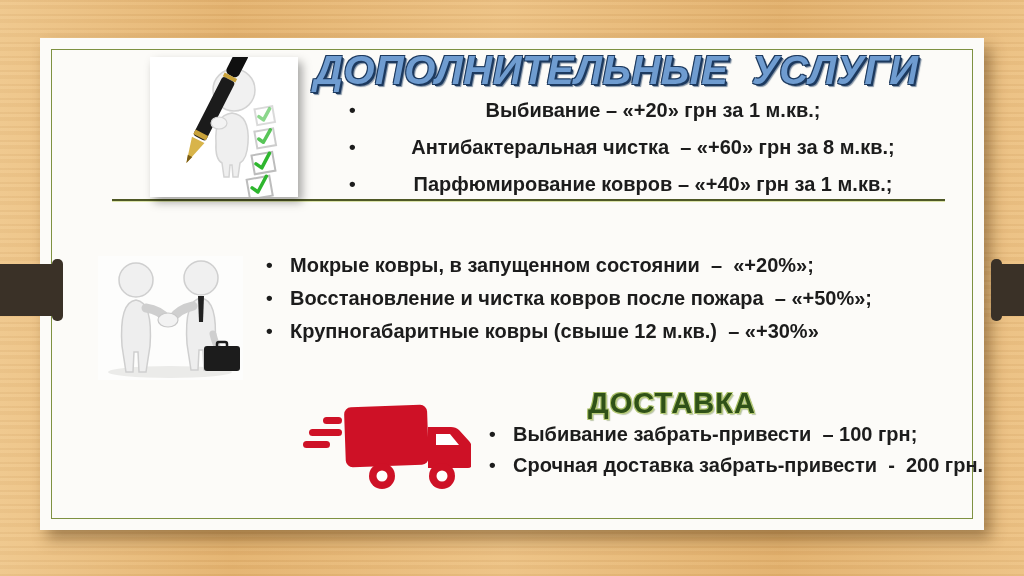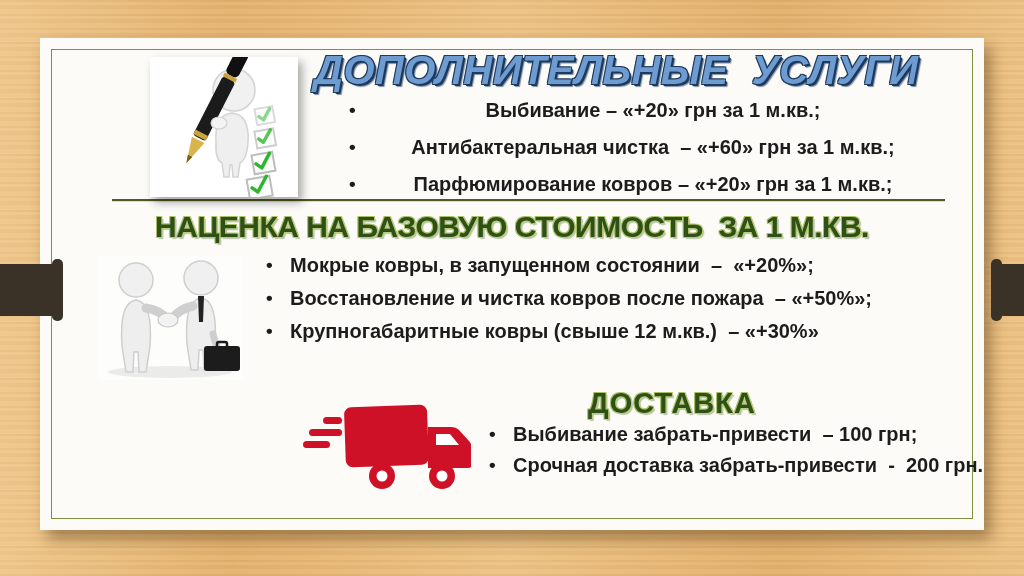--- a/index.html
+++ b/index.html
@@ -116,27 +116,26 @@
         <rect x="52" y="78" width="14" height="5" fill="#c9a23a"></rect>
         <polygon points="52,86 66,86 59,112" fill="#d8b44a"></polygon>
         <polygon points="56.5,104 61.5,104 59,112" fill="#7a5c14"></polygon>
       </g>
       <ellipse cx="69" cy="66" rx="8" ry="6" fill="#f3f3f3" stroke="#d3d3d3" stroke-width="1.2"></ellipse>
     </svg>
   </div>
 
   <ul class="bullets bullets-top">
     <li>Выбивание – «+20» грн за 1 м.кв.;</li>
-    <li>Антибактеральная чистка  – «+60» грн за 1 м.кв.;</li>
-    <li>Парфюмирование ковров – «+20» грн за 1 м.кв.;</li>
+    <li>Антибактеральная чистка  – «+60» грн за 8 м.кв.;</li>
+    <li>Парфюмирование ковров – «+40» грн за 1 м.кв.;</li>
   </ul>
 
   <div class="divider"></div>
 
-  <div class="green-heading heading-surcharge">НАЦЕНКА НА БАЗОВУЮ СТОИМОСТЬ  ЗА 1 М.КВ.</div>
 
   <div class="handshake-box">
     <svg width="145" height="124" viewBox="0 0 145 124">
       <rect x="0" y="0" width="145" height="124" fill="#fdfdfc"></rect>
       <ellipse cx="72" cy="116" rx="62" ry="6" fill="#ebebe9"></ellipse>
 
       <circle cx="38" cy="24" r="17" fill="#f0f0f0" stroke="#cfcfcf" stroke-width="1.5"></circle>
       <path d="M24 90 q-3 -44 14 -46 q17 2 14 46 l-4 26 h-7 l-1 -20 h-4 l-1 20 h-7 z" fill="#eeeeee" stroke="#cfcfcf" stroke-width="1.5"></path>
       <path d="M48 52 q14 2 22 12" stroke="#cfcfcf" stroke-width="9" fill="none" stroke-linecap="round"></path>
 

